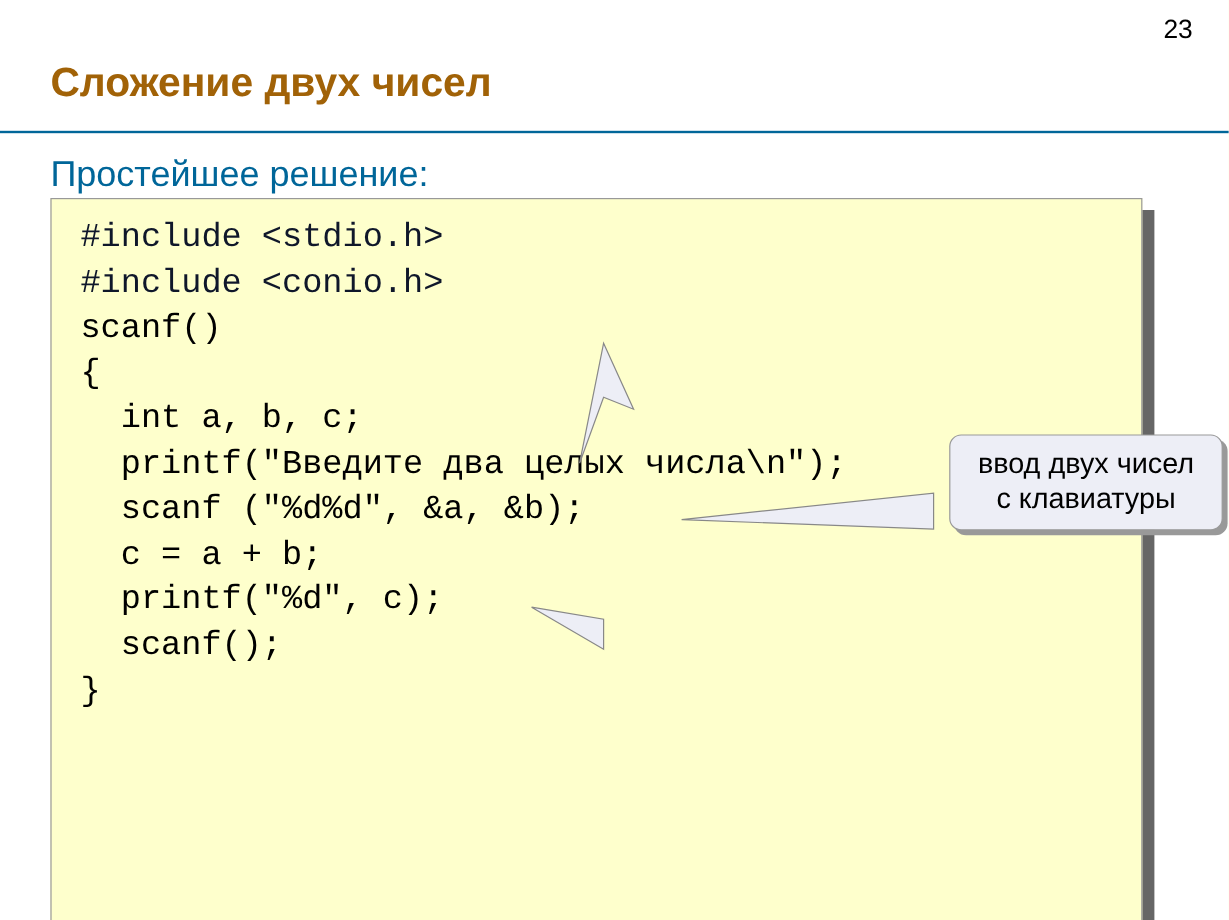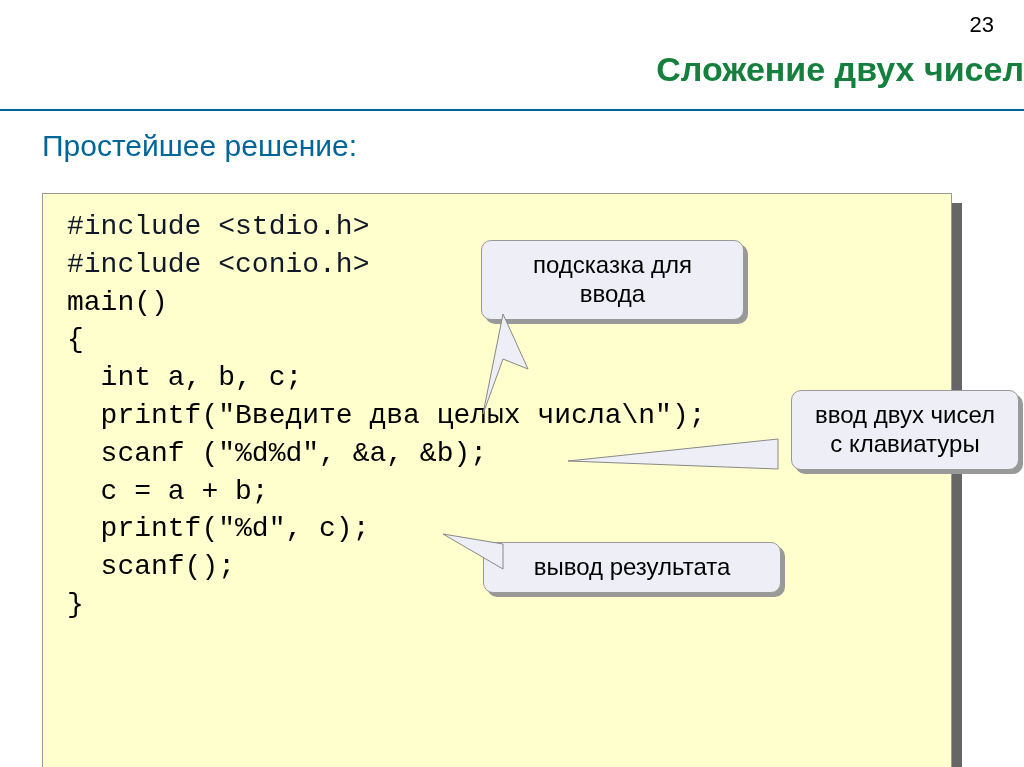--- a/index.html
+++ b/index.html
@@ -16,42 +16,41 @@
     position: absolute;
     top: 12px;
     right: 30px;
     font-size: 22px;
     color: #000;
     margin-left: 48px;
   }
   .title {
     font-size: 34px;
     font-weight: bold;
-    color: #15803d;
+    color: #a16207;
     padding: 50px 0 20px 42px;
     border-bottom: 2px solid #006699;
-    text-align: right;
   }
   .content {
     padding: 18px 42px 0 42px;
   }
   .task-label {
     color: #006699;
     font-size: 30px;
   }
   .task-text {
     color: #000;
     font-size: 30px;
     line-height: 1.35;
     margin-bottom: 14px;
   }
   .solution-label {
     color: #006699;
     font-size: 30px;
-    margin-bottom: 30px;
+    margin-bottom: 2px;
   }
   .code-container {
     position: relative;
     width: 910px;
   }
   .code-shadow {
     position: absolute;
     top: 10px;
     left: 10px;
     width: 100%;
@@ -100,33 +99,31 @@
 
 <div class="title">Сложение двух чисел</div>
 
 <div class="content">
   <div class="solution-label">Простейшее решение:</div>
 
   <div class="code-container">
     <div class="code-shadow"></div>
     <div class="code-block"><span class="kw-green">#include &lt;stdio.h&gt;</span>
 <span class="kw-green">#include &lt;conio.h&gt;</span>
-<span>main()</span>
+<span>scanf()</span>
 <span>{</span>
 <span>  int a, b, c;</span>
 <span>  printf("Введите два целых числа\n");</span>
 <span>  scanf ("%d%d", &amp;a, &amp;b);</span>
 <span>  c = a + b;</span>
 <span>  printf("%d", c);</span>
 <span>  scanf();</span>
 <span>}</span>
 
-      <div class="callout callout-1">подсказка для ввода</div>
       <div class="callout callout-2">ввод двух чисел с клавиатуры</div>
-      <div class="callout callout-3">вывод результата</div>
 
       <svg class="connector" style="left:430px; top:120px;" width="60" height="120">
         <polygon points="30,0 55,55 30,45 10,100" fill="#edeef6" stroke="#888" stroke-width="1"></polygon>
       </svg>
       <svg class="connector" style="left:525px; top:245px;" width="220" height="40">
         <polygon points="210,0 210,30 0,22 210,0" fill="#edeef6" stroke="#888" stroke-width="1"></polygon>
       </svg>
       <svg class="connector" style="left:400px; top:335px;" width="80" height="40">
         <polygon points="60,15 60,40 0,5" fill="#edeef6" stroke="#888" stroke-width="1"></polygon>
       </svg>

